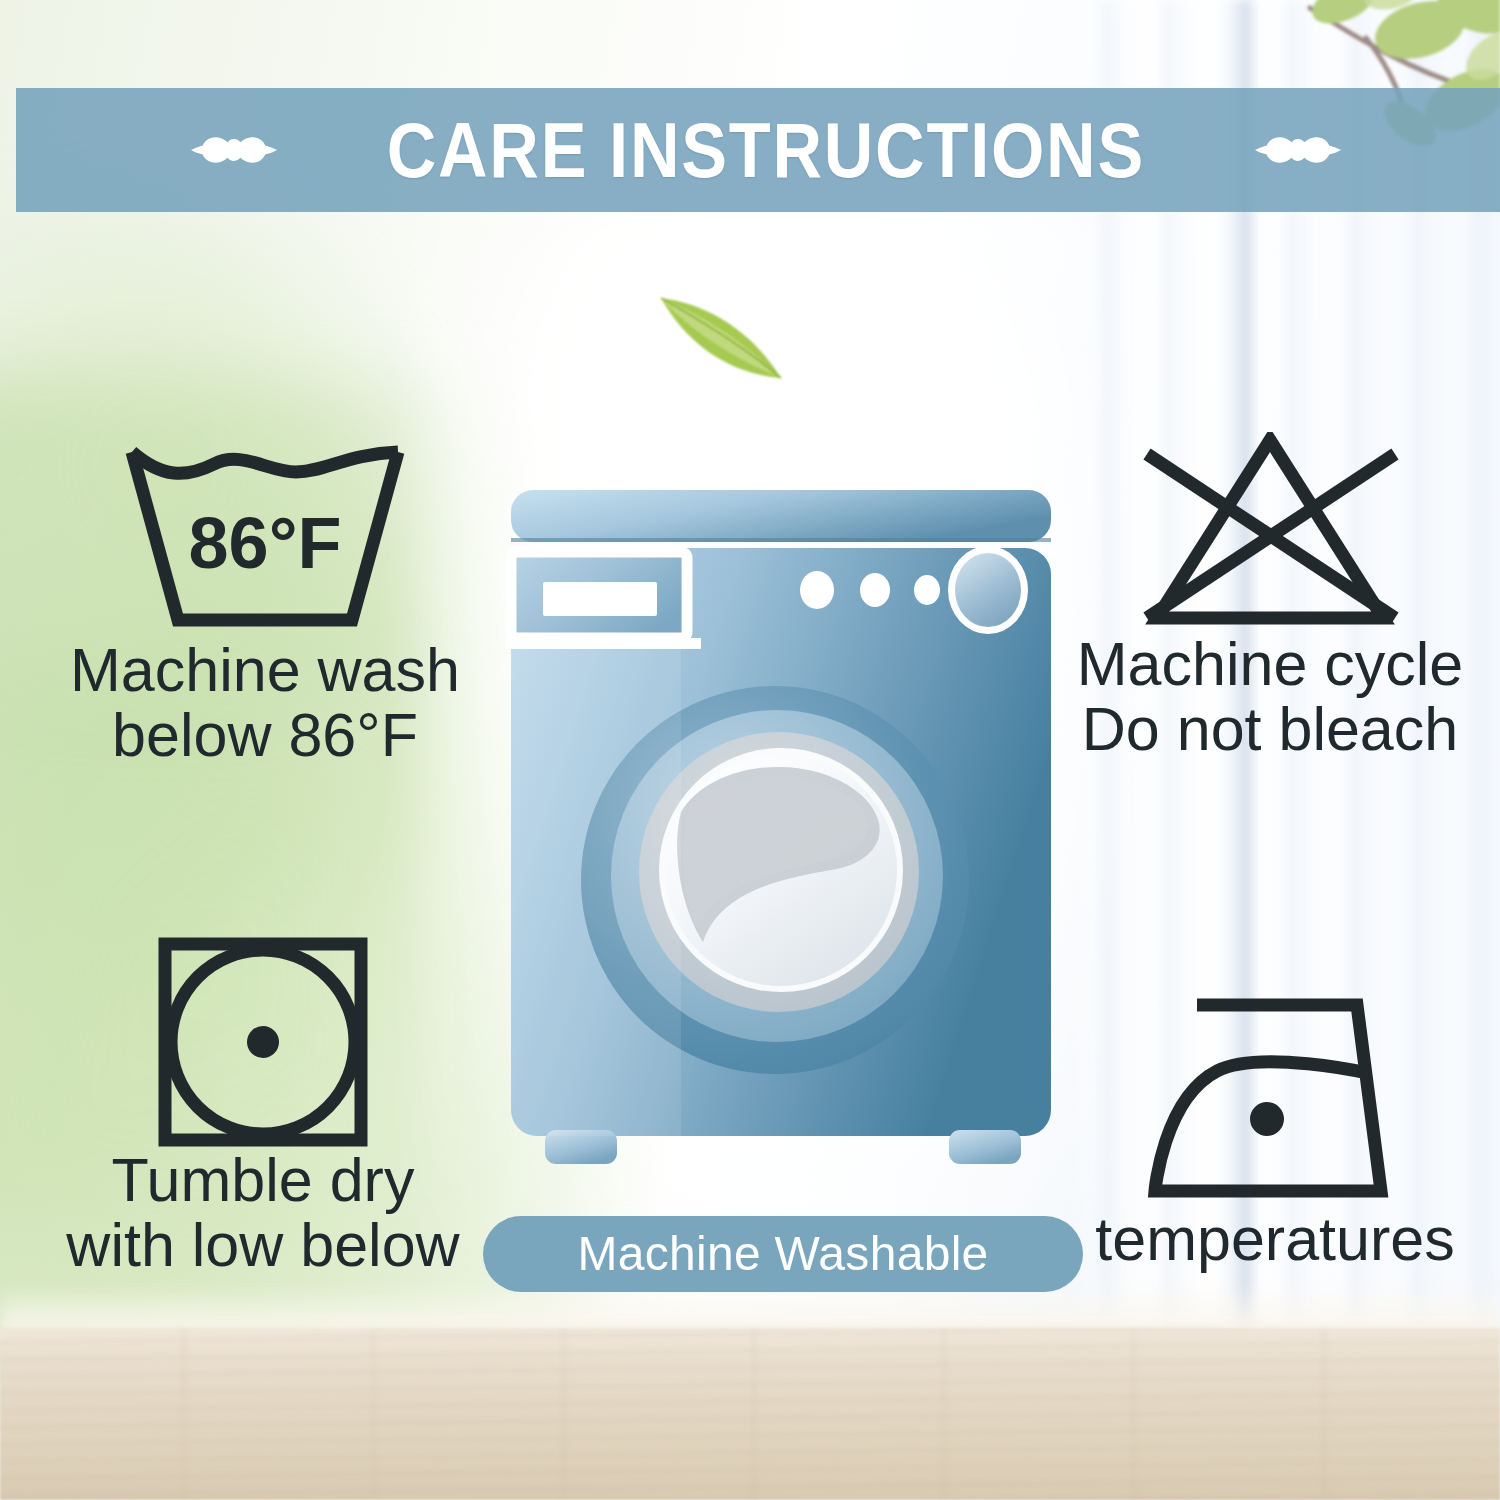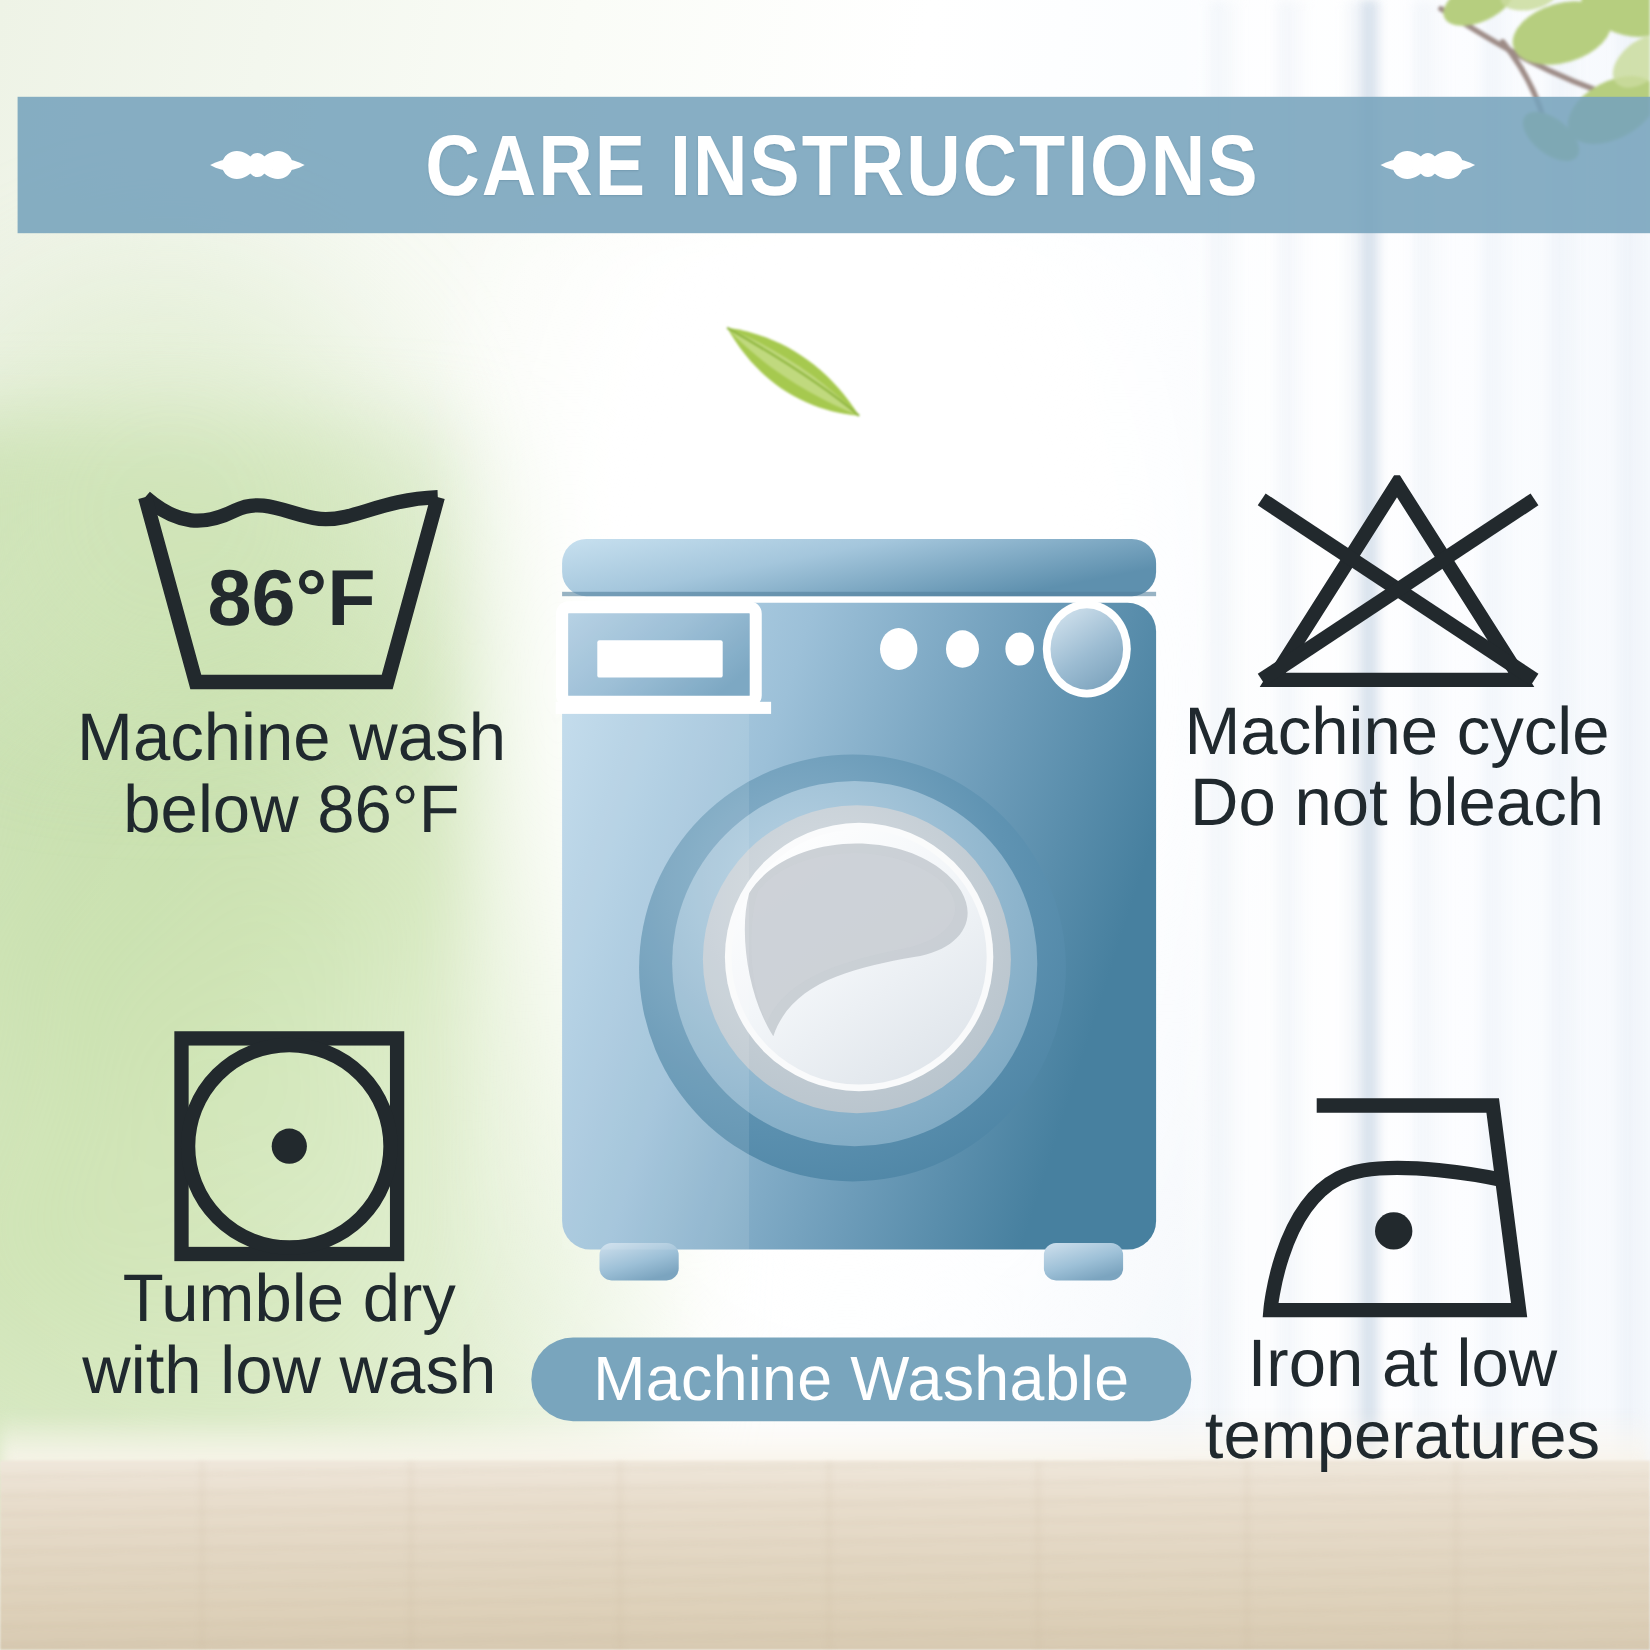--- a/index.html
+++ b/index.html
@@ -93,21 +93,21 @@
   #cell-iron   {left:1040px; top:995px;  width:470px;}
 
   
   .washer{position:absolute;left:505px;top:490px;width:552px;height:690px;}
   .washer svg{width:100%;height:100%;}
 
   
   .badge{position:absolute;left:483px;top:1216px;width:600px;height:76px;
     background:#79a5bd;border-radius:38px;
     display:flex;align-items:center;justify-content:center;}
-  .badge span{color:#ffffff;font-size:57px;line-height:1;letter-spacing:.3px;}
+  .badge span{color:#ffffff;font-size:48px;line-height:1;letter-spacing:.3px;}
 </style>
 </head>
 <body>
 
 <div class="stage">
 
   <div class="bg-base"></div>
   <div class="bg-bokeh-left"></div>
   <div class="bg-bokeh-left2"></div>
   <div class="bg-window-glow"></div>
@@ -214,35 +214,34 @@
       <svg width="212" height="212" viewBox="0 0 212 212">
         <g fill="none" stroke="#22292d" stroke-width="13">
           <rect x="8" y="8" width="196" height="196"></rect>
           <circle cx="106" cy="106" r="92"></circle>
         </g>
         <circle cx="106" cy="106" r="16" fill="#22292d"></circle>
       </svg>
     </div>
     <div class="label">
       <span class="ln">Tumble dry</span>
-      <span class="ln">with low wash</span>
+      <span class="ln">with low below</span>
     </div>
   </div>
 
   <div class="cell" id="cell-iron">
     <div class="glyph">
       <svg width="268" height="212" viewBox="0 0 268 212">
         <g fill="none" stroke="#22292d" stroke-width="13" stroke-linejoin="miter" stroke-linecap="butt">
           <path d="M56 10 L 216 10 L 240 196 L 14 196 C 14 196, 22 104, 76 76 C 118 54, 226 78, 226 78"></path>
         </g>
         <circle cx="126" cy="124" r="17" fill="#22292d"></circle>
       </svg>
     </div>
     <div class="label">
-      <span class="ln">Iron at low</span>
       <span class="ln">temperatures</span>
     </div>
   </div>
 
   <div class="washer">
     <svg viewBox="0 0 552 690">
       <defs>
         <linearGradient id="gBody" x1="0" y1="0" x2="1" y2="0.35">
           <stop offset="0%" stop-color="#c2dced"></stop>
           <stop offset="38%" stop-color="#9cc0d8"></stop>

